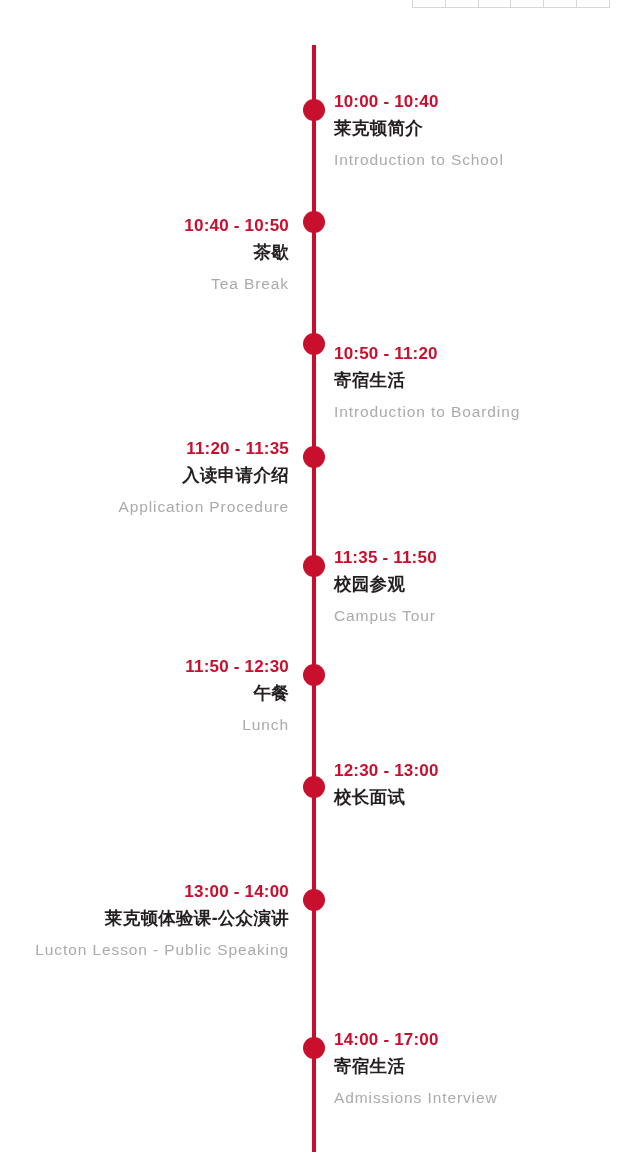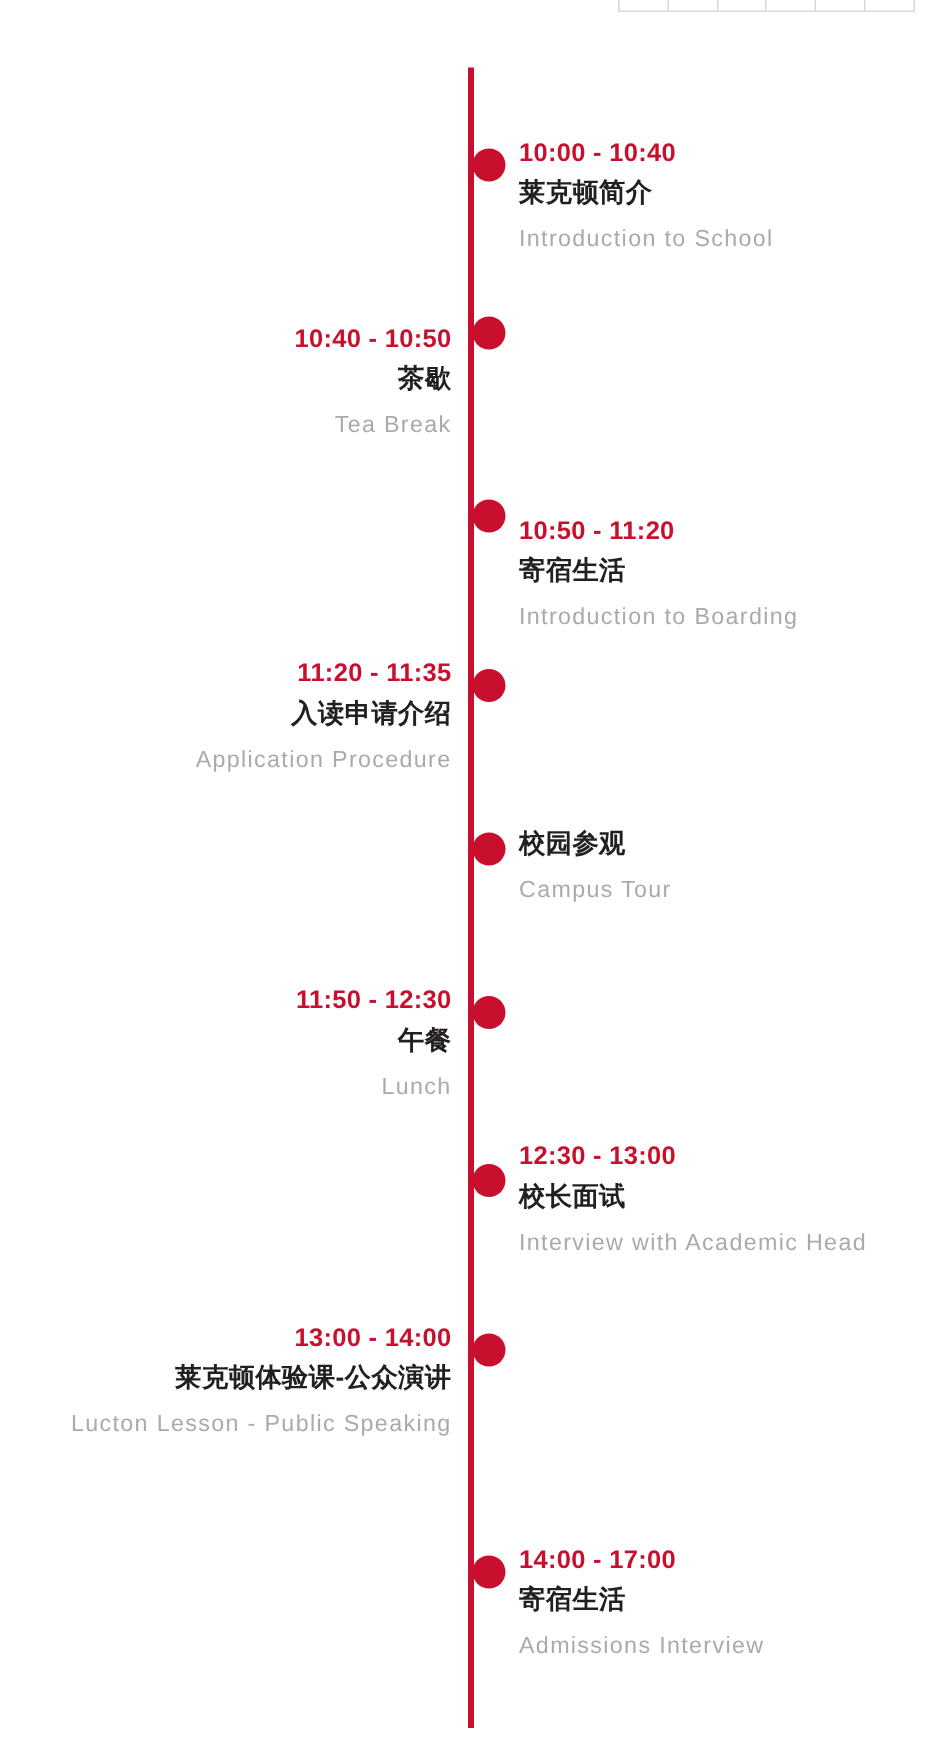--- a/index.html
+++ b/index.html
@@ -34,21 +34,20 @@
   }
   .table-fragment .cell:last-child { border-right: none; }
 
   
   .timeline {
     position: absolute;
     left: 0;
     top: 0;
     width: 601px;
     height: 1162px;
-    padding-left: 12px;
   }
   .timeline-axis {
     position: absolute;
     left: 312px;
     top: 45px;
     width: 4px;
     height: 1107px;
     background: #c8102e;
   }
 
@@ -146,38 +145,38 @@
         <div class="dot" style="top: 446px;"></div>
         <div class="entry-content" style="top: 438px;">
           <div class="entry-time">11:20 - 11:35</div>
           <div class="entry-title">入读申请介绍</div>
           <div class="entry-subtitle">Application Procedure</div>
         </div>
       </div>
       <div class="entry right" style="top: 0px;">
         <div class="dot" style="top: 555px;"></div>
         <div class="entry-content" style="top: 547px;">
+          <div class="entry-time">11:35 - 11:50</div>
           <div class="entry-title">校园参观</div>
           <div class="entry-subtitle">Campus Tour</div>
         </div>
       </div>
       <div class="entry left" style="top: 0px;">
         <div class="dot" style="top: 664px;"></div>
         <div class="entry-content" style="top: 656px;">
           <div class="entry-time">11:50 - 12:30</div>
           <div class="entry-title">午餐</div>
           <div class="entry-subtitle">Lunch</div>
         </div>
       </div>
       <div class="entry right" style="top: 0px;">
         <div class="dot" style="top: 776px;"></div>
         <div class="entry-content" style="top: 760px;">
           <div class="entry-time">12:30 - 13:00</div>
           <div class="entry-title">校长面试</div>
-          <div class="entry-subtitle">Interview with Academic Head</div>
         </div>
       </div>
       <div class="entry left" style="top: 0px;">
         <div class="dot" style="top: 889px;"></div>
         <div class="entry-content" style="top: 881px;">
           <div class="entry-time">13:00 - 14:00</div>
           <div class="entry-title">莱克顿体验课-公众演讲</div>
           <div class="entry-subtitle">Lucton Lesson - Public Speaking</div>
         </div>
       </div>

